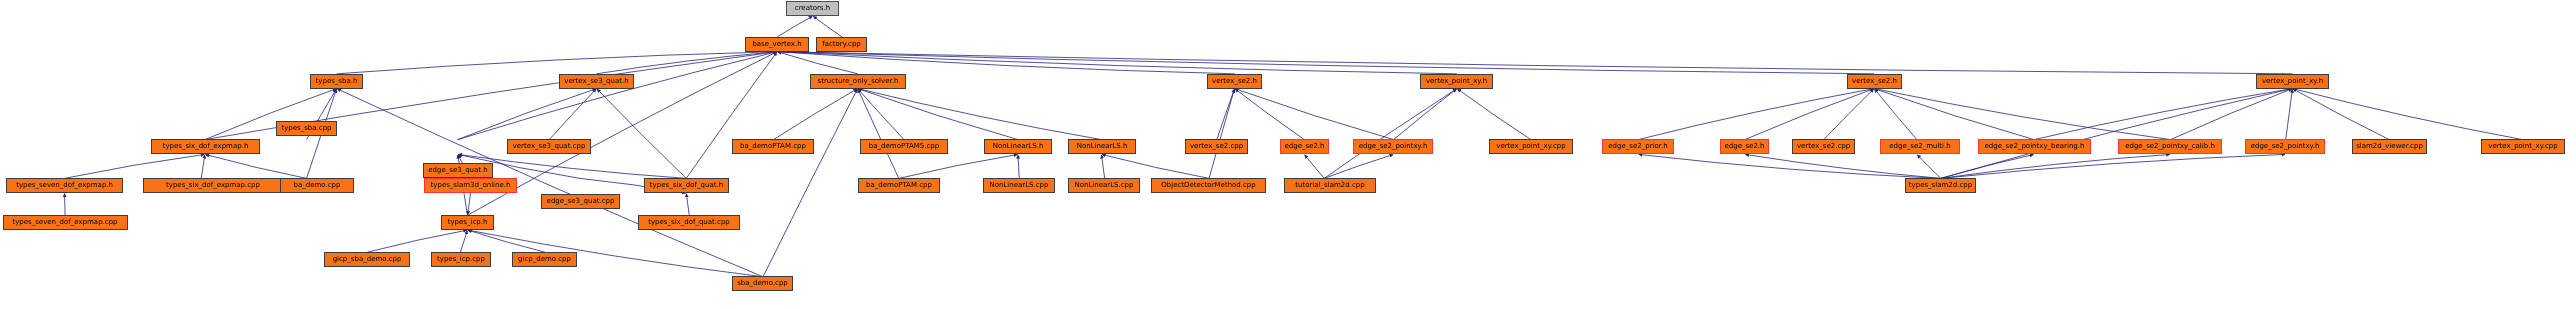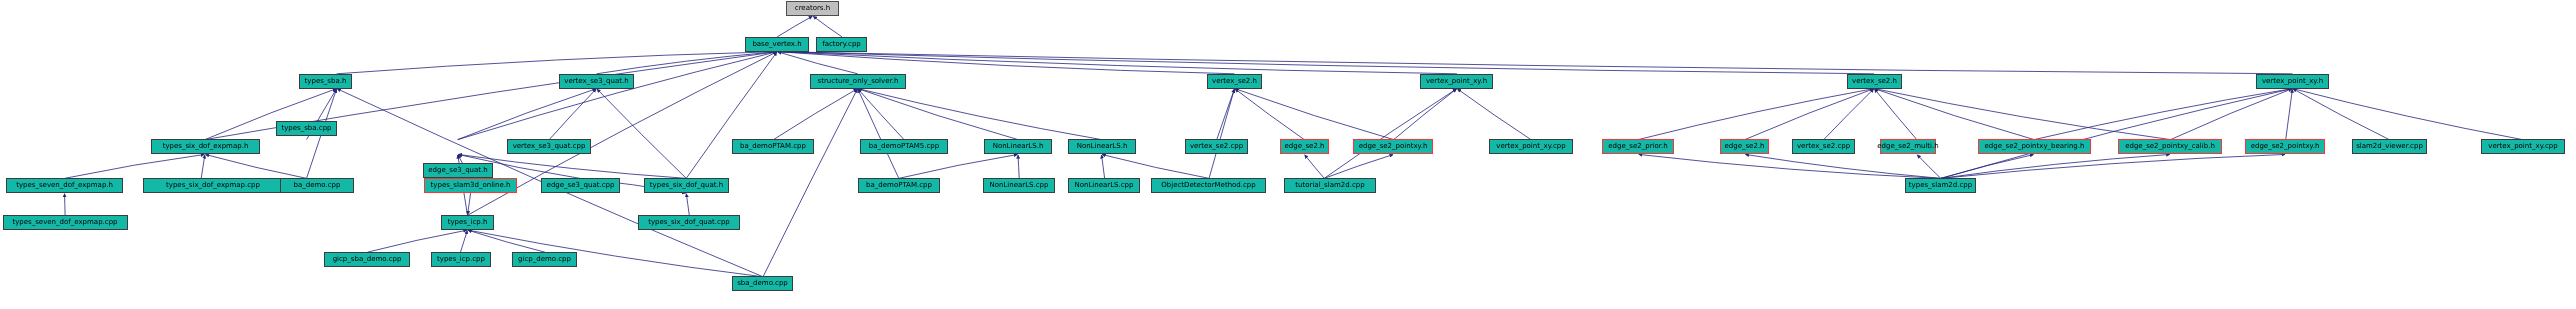--- a/index.html
+++ b/index.html
@@ -27,21 +27,21 @@
     pointer-events: none;
   }
   .node {
     position: absolute;
     box-sizing: border-box;
     display: flex;
     align-items: center;
     justify-content: center;
     height: 14.7px;
     border: 0.6px solid #3c3c3c;
-    background: #14b8a6;
+    background: #f97316;
     color: #000000;
     font-family: "DejaVu Sans", sans-serif;
     font-size: 7px;
     line-height: 1;
     white-space: nowrap;
     padding: 0 4.3px;
     z-index: 5;
   }
   .node.root {
     background: #bfbfbf;
@@ -134,21 +134,21 @@
         <path d="M 749.5 410 Q 755.0978521820214 392.26928882149844 760.6957043640427 374.9525776429968" marker-end="url(#arrow)"></path>
         <path d="M 887 410 Q 824.4807619738203 394.40536056394865 761.9615239476408 374.27472112789735" marker-end="url(#arrow)"></path>
         <path d="M 766 314 Q 763.5687841856374 331.5947538634111 761.1375683712747 349.0095077268222" marker-end="url(#arrow)"></path>
         <path d="M 1242 450 Q 1001.9938731547421 420.7360340119759 761.9877463094842 374.1560680239518" marker-end="url(#arrow)"></path>
       </g>
   </svg>
   <div id="node-layer">
       <div class="node root" style="left: 786px; top: 1.2px; width: 53px;">creators.h</div>
       <div class="node" style="left: 745px; top: 37px; width: 64px;">base_vertex.h</div>
       <div class="node" style="left: 816px; top: 37px; width: 51px;">factory.cpp</div>
-      <div class="node" style="left: 299px; top: 74px; width: 53px;">types_sba.h</div>
+      <div class="node" style="left: 310px; top: 74px; width: 53px;">types_sba.h</div>
       <div class="node" style="left: 559px; top: 74px; width: 75px;">vertex_se3_quat.h</div>
       <div class="node" style="left: 810px; top: 74px; width: 96px;">structure_only_solver.h</div>
       <div class="node" style="left: 1207px; top: 74px; width: 55px;">vertex_se2.h</div>
       <div class="node" style="left: 1420px; top: 74px; width: 73px;">vertex_point_xy.h</div>
       <div class="node" style="left: 1847px; top: 74px; width: 55px;">vertex_se2.h</div>
       <div class="node" style="left: 2256px; top: 74px; width: 73px;">vertex_point_xy.h</div>
       <div class="node" style="left: 151px; top: 139px; width: 109px;">types_six_dof_expmap.h</div>
       <div class="node" style="left: 276px; top: 121px; width: 61px;">types_sba.cpp</div>
       <div class="node" style="left: 423px; top: 139px; width: 70px; margin-top: 24px;">edge_se3_quat.h</div>
       <div class="node" style="left: 507px; top: 139px; width: 84px;">vertex_se3_quat.cpp</div>
@@ -156,31 +156,31 @@
       <div class="node" style="left: 860px; top: 139px; width: 88px;">ba_demoPTAM5.cpp</div>
       <div class="node" style="left: 984px; top: 139px; width: 68px;">NonLinearLS.h</div>
       <div class="node" style="left: 1068px; top: 139px; width: 68px;">NonLinearLS.h</div>
       <div class="node" style="left: 1185px; top: 139px; width: 63px;">vertex_se2.cpp</div>
       <div class="node red" style="left: 1280px; top: 139px; width: 49px;">edge_se2.h</div>
       <div class="node red" style="left: 1353px; top: 139px; width: 80px;">edge_se2_pointxy.h</div>
       <div class="node" style="left: 1489px; top: 139px; width: 84px;">vertex_point_xy.cpp</div>
       <div class="node red" style="left: 1602px; top: 139px; width: 72px;">edge_se2_prior.h</div>
       <div class="node red" style="left: 1720px; top: 139px; width: 49px;">edge_se2.h</div>
       <div class="node" style="left: 1792px; top: 139px; width: 63px;">vertex_se2.cpp</div>
-      <div class="node red" style="left: 1880px; top: 139px; width: 56px;">edge_se2_multi.h</div>
+      <div class="node red" style="left: 1880px; top: 139px; width: 80px;">edge_se2_multi.h</div>
       <div class="node red" style="left: 1978px; top: 139px; width: 113px;">edge_se2_pointxy_bearing.h</div>
       <div class="node red" style="left: 2118px; top: 139px; width: 104px;">edge_se2_pointxy_calib.h</div>
       <div class="node red" style="left: 2245px; top: 139px; width: 80px;">edge_se2_pointxy.h</div>
       <div class="node" style="left: 2352px; top: 139px; width: 75px;">slam2d_viewer.cpp</div>
       <div class="node" style="left: 2481px; top: 139px; width: 84px;">vertex_point_xy.cpp</div>
       <div class="node" style="left: 6.1px; top: 178px; width: 117px;">types_seven_dof_expmap.h</div>
       <div class="node" style="left: 143px; top: 178px; width: 140px; text-align: center;">types_six_dof_expmap.cpp</div>
       <div class="node" style="left: 280px; top: 178px; width: 74px;">ba_demo.cpp</div>
       <div class="node red" style="left: 424px; top: 178px; width: 93px;">types_slam3d_online.h</div>
-      <div class="node" style="left: 541px; top: 178px; width: 79px;">edge_se3_quat.cpp</div>
+      <div class="node" style="left: 541px; top: 194px; width: 79px;">edge_se3_quat.cpp</div>
       <div class="node" style="left: 644px; top: 178px; width: 85px;">types_six_dof_quat.h</div>
       <div class="node" style="left: 858px; top: 178px; width: 82px;">ba_demoPTAM.cpp</div>
       <div class="node" style="left: 983px; top: 178px; width: 72px;">NonLinearLS.cpp</div>
       <div class="node" style="left: 1068px; top: 178px; width: 72px;">NonLinearLS.cpp</div>
       <div class="node" style="left: 1151px; top: 178px; width: 115px;">ObjectDetectorMethod.cpp</div>
       <div class="node" style="left: 1284px; top: 178px; width: 92px;">tutorial_slam2d.cpp</div>
       <div class="node" style="left: 1905px; top: 178px; width: 71px;">types_slam2d.cpp</div>
       <div class="node" style="left: 2.5px; top: 215px; width: 125px;">types_seven_dof_expmap.cpp</div>
       <div class="node" style="left: 441px; top: 215px; width: 53px;">types_icp.h</div>
       <div class="node" style="left: 638px; top: 215px; width: 102px;">types_six_dof_quat.cpp</div>

